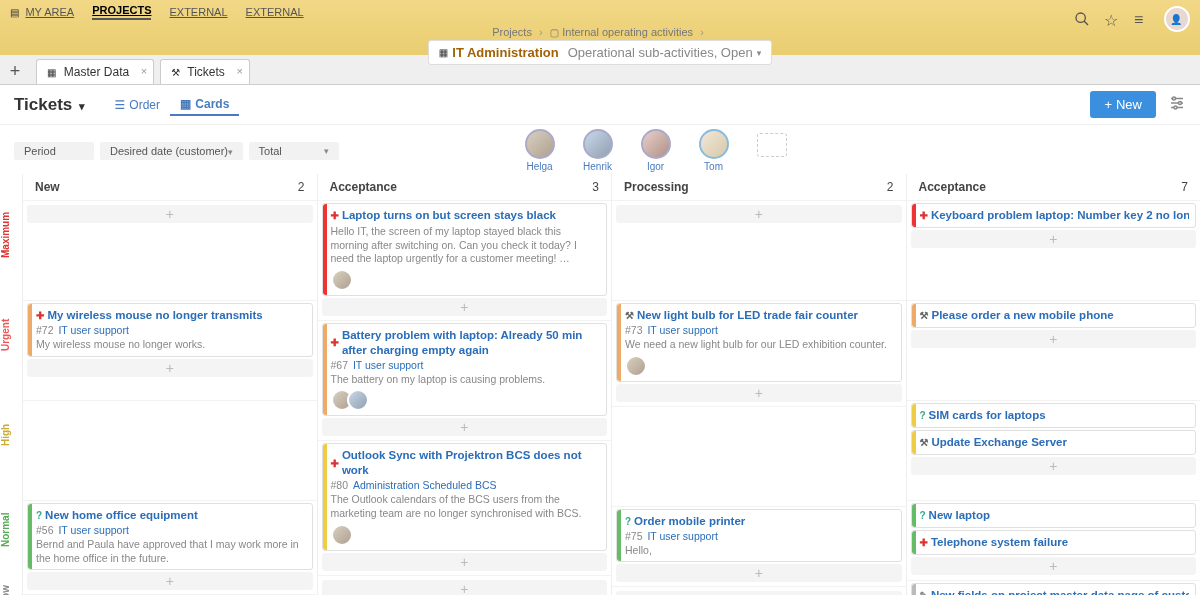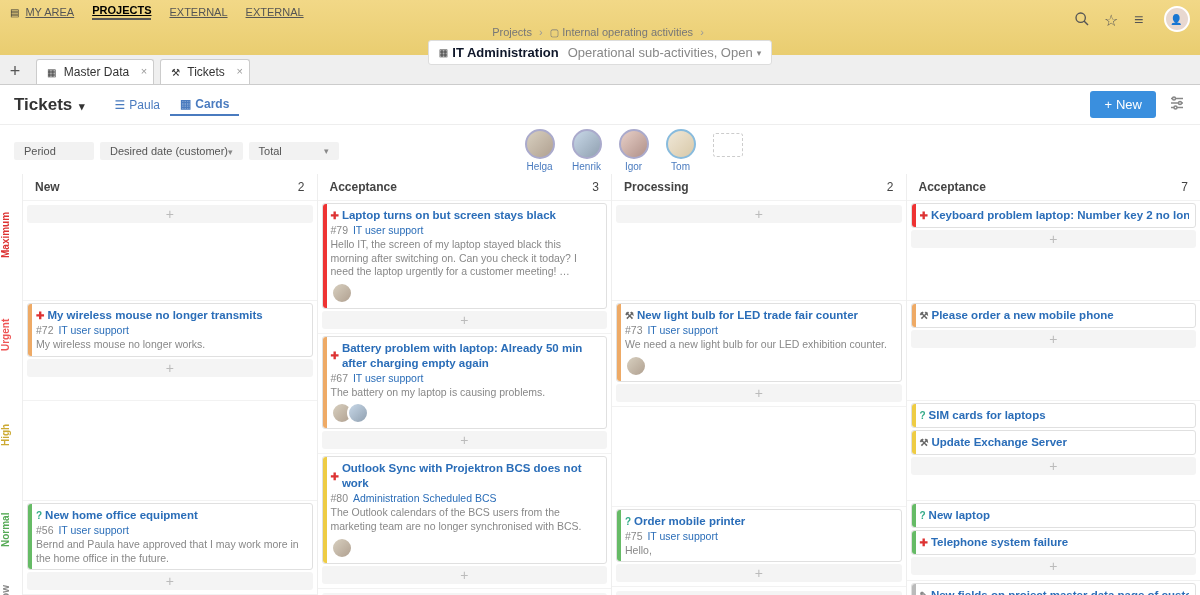--- a/index.html
+++ b/index.html
@@ -8,41 +8,41 @@
 .topnav { display: flex; align-items: center; padding: 4px 10px; font-size: 11px; }
 .topnav-item { margin-right: 18px; color: #555; cursor: pointer; text-decoration: underline; }
 .topnav-item.active { color: #000; font-weight: bold; border-bottom: 2px solid #555; padding-bottom: 2px; }
 .topnav-icons { position: absolute; right: 10px; top: 6px; display: flex; align-items: center; gap: 14px; }
 .topnav-icons svg, .topnav-icons .glyph { width: 16px; height: 16px; cursor: pointer; color: #555; }
 .avatar-top { width: 26px; height: 26px; border-radius: 50%; border: 2px solid #fff; background: #e8d8d0; display:flex;align-items:center;justify-content:center; font-size:10px; color:#888;}
 .breadcrumb-wrap { text-align: center; padding-top: 2px; }
 .breadcrumb { font-size: 11px; color: #777; }
 .breadcrumb .sep { margin: 0 4px; color:#999; }
 .titlebar { background: #fff; border: 1px solid #ddd; border-radius: 3px; display: inline-flex; align-items: center; padding: 4px 10px; margin-top: 2px; font-size: 13px; }
-.titlebar .strong { font-weight: bold; color: #0f172a; margin-right: 9px; }
+.titlebar .strong { font-weight: bold; color: #a16207; margin-right: 9px; }
 .titlebar .sub { color: #888; margin-right: 4px; }
 .tabbar { background: #efefef; height: 30px; display: flex; align-items: flex-end; border-bottom: 1px solid #ccc; }
 .addtab { width: 30px; text-align: center; font-size: 18px; color: #555; cursor: pointer; line-height: 26px; }
 .tab { background: #fff; border: 1px solid #ccc; border-bottom: none; border-radius: 3px 3px 0 0; padding: 5px 24px 5px 10px; margin-left: 6px; font-size: 12px; position: relative; cursor:pointer;}
 .tab .tabicon { margin-right: 4px; font-size:10px; }
 .tab .close { position: absolute; right: 6px; top: 5px; color: #999; cursor: pointer; font-size:11px;}
 .viewbar { display: flex; align-items: center; padding: 6px 14px; border-bottom: 1px solid #eee; }
 .viewtitle { font-size: 17px; font-weight: bold; margin-right: 6px; }
 .viewtitle .caret { font-size: 11px; margin-left: 2px; }
 .viewswitch { margin-left: 14px; display: flex; }
 .viewswitch .opt { padding: 3px 10px; color: #4a7bbf; font-size: 12px; cursor: pointer; display:flex;align-items:center;gap:4px;}
 .viewswitch .opt.active { border-bottom: 2px solid #4a7bbf; font-weight: bold; }
 .spacer { flex: 1; }
 .newbtn { background: #3a8fde; color: #fff; border-radius: 3px; padding: 6px 14px; font-size: 13px; cursor: pointer; display:flex;align-items:center;gap:4px;}
 .tunebtn { margin-left: 12px; color: #888; cursor: pointer; }
 .filterbar { display: flex; align-items: center; padding: 4px 14px 2px 14px; gap: 6px; }
 .filterbox { background: #f2f2f2; border-radius: 2px; padding: 3px 10px; font-size: 11px; color: #555; cursor: pointer; min-width: 80px; }
 .filterbox.wide { min-width: 100px; display:flex; justify-content:space-between; align-items:flex-end;}
 .filterbox.mid { min-width:90px; display:flex; justify-content:space-between; align-items:center;}
-.assignees { display: flex; gap: 17px; margin-left: 180px; }
+.assignees { display: flex; gap: 28px; margin-left: 180px; }
 .assignee { text-align: center; }
 .assignee .av { width: 30px; height: 30px; border-radius: 50%; border: 2px solid #aac; background: linear-gradient(135deg,#d8d0c0,#b0a090); margin: 0 auto; cursor:pointer;}
 .assignee .av.a2{background:linear-gradient(135deg,#c8d8e8,#90a0b0);}
 .assignee .av.a3{background:linear-gradient(135deg,#e8d0c8,#b09088);}
 .assignee .av.a4{background:linear-gradient(135deg,#f0e8d8,#d8c8a8);border-color:#8bd;}
 .assignee .nm { font-size: 10px; color: #4a7bbf; margin-top: 2px; }
 .dropzone { width: 30px; height: 24px; border: 1px dashed #ccc; border-radius: 3px; margin-top: 4px; cursor:pointer;}
 .board { display: flex; height: 430px; }
 .prioritycol { width: 22px; background: #fff; }
 .prioritylabel { writing-mode: vertical-rl; transform: rotate(180deg); text-align: center; font-size: 10px; font-weight: bold; }
@@ -132,21 +132,21 @@
 </div>
 
 <div class="viewbar">
   <span class="viewtitle">
     <span>Tickets</span>
     <span class="caret">▾</span>
   </span>
   <div class="viewswitch">
     <div class="opt">
       <span>☰</span>
-      <span>Paula</span>
+      <span>Order</span>
     </div>
     <div class="opt active">
       <span>▦</span>
       <span>Cards</span>
     </div>
   </div>
   <div class="spacer"></div>
   <div class="newbtn">
     <span>+</span>
     <span>New</span>
@@ -245,21 +245,20 @@
       <div class="colhead">
           <span>Acceptance</span>
           <span class="cnt">3</span>
         </div>
       <div class="swimlane">
         <div class="card bar-red">
           <div class="card-title">
               <span class="cicon ico-life">✚</span>
               <span>Laptop turns on but screen stays black</span>
             </div>
-          <div class="card-meta"><span>#79</span> <span class="proj">IT user support</span></div>
           <div class="card-desc">Hello IT, the screen of my laptop stayed black this morning after switching on. Can you check it today? I need the laptop urgently for a customer meeting! …</div>
           <div class="card-avatars">
               <span class="card-av"></span>
             </div>
         </div>
         <div class="addcard">+</div>
       </div>
       <div class="swimlane">
         <div class="card bar-orange">
           <div class="card-title">

